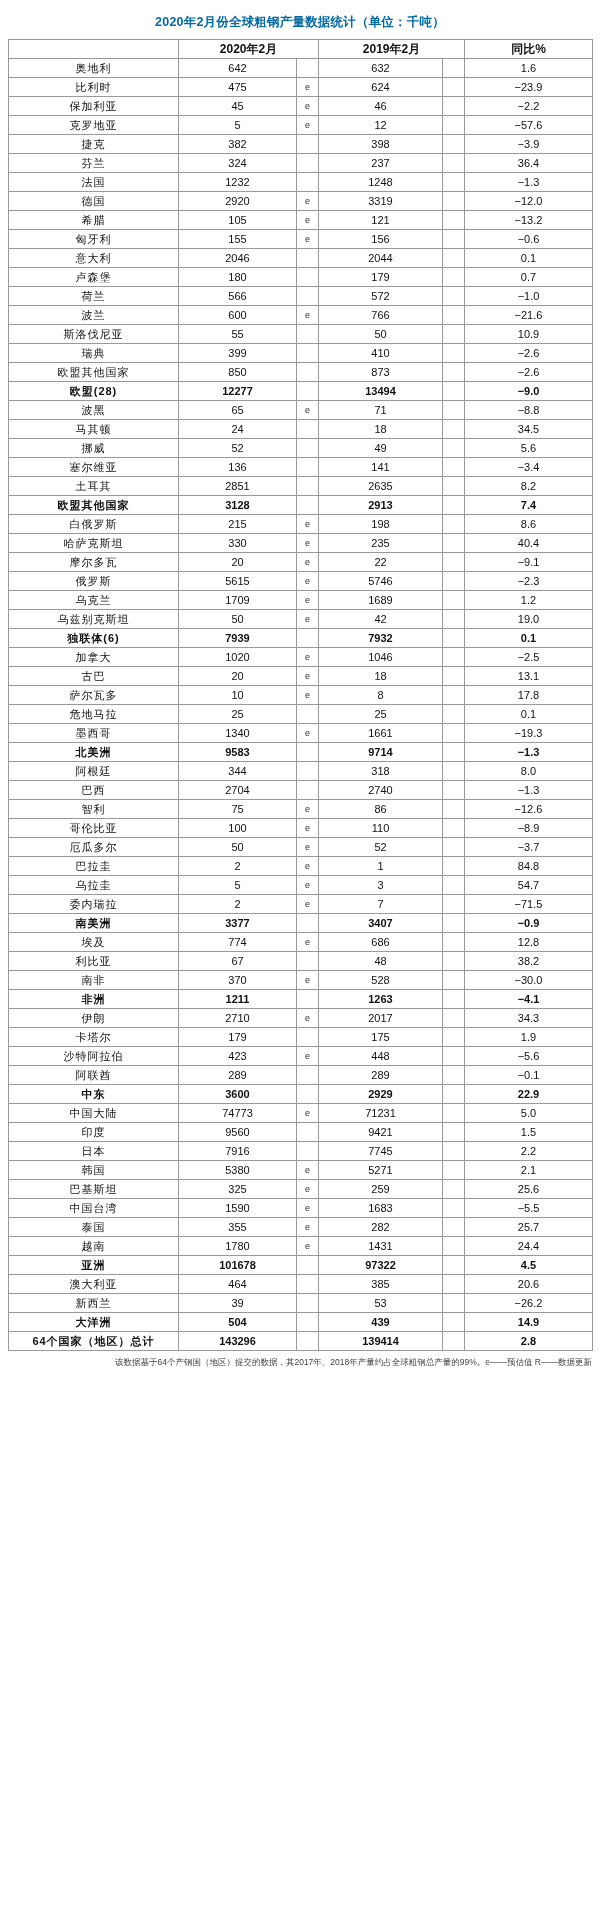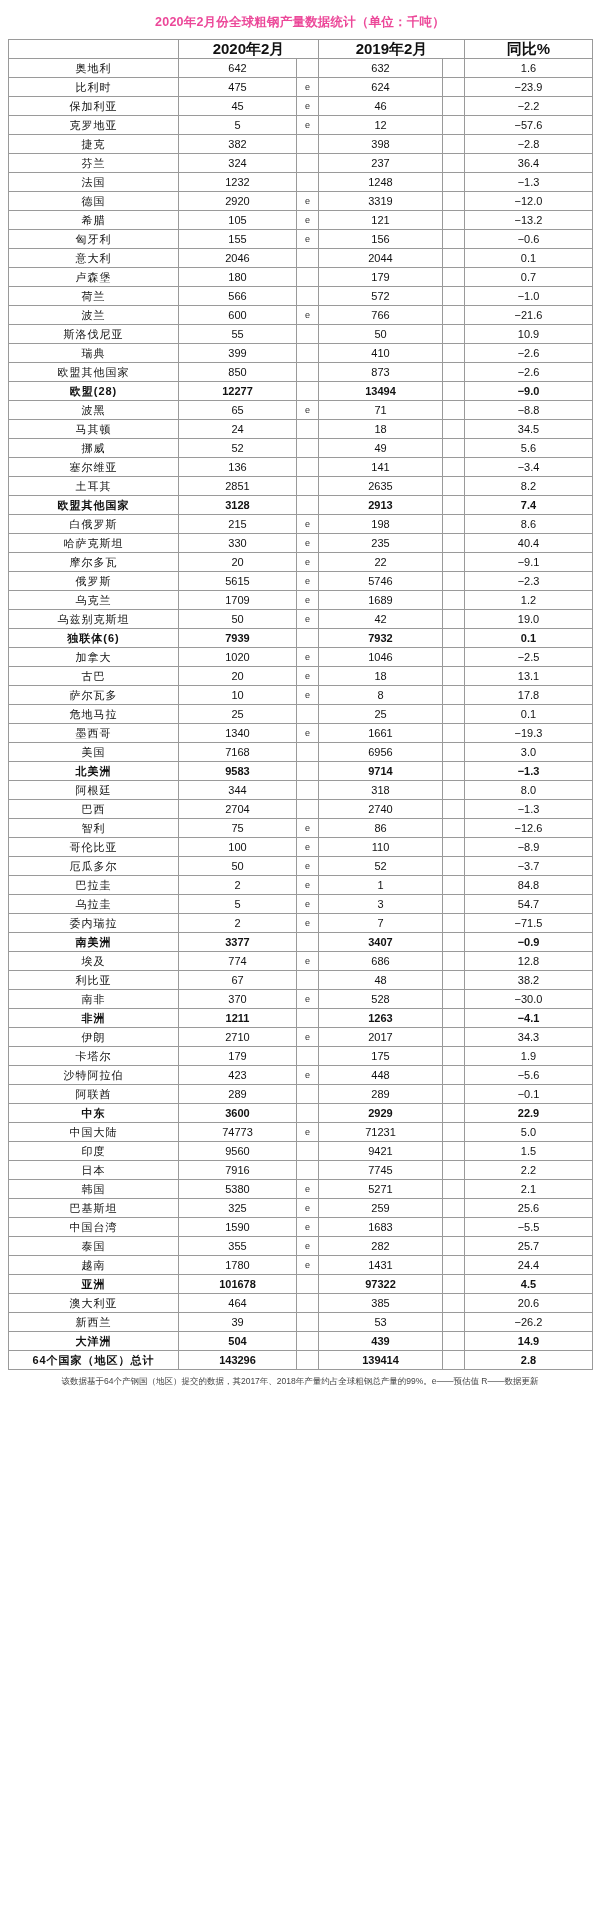--- a/index.html
+++ b/index.html
@@ -14,21 +14,21 @@
   }
   .page {
     width: 600px;
     box-sizing: border-box;
     padding: 10px 8px 6px 8px;
   }
   .title {
     text-align: center;
     font-size: 12.5px;
     font-weight: bold;
-    color: #ec4899;
+    color: #0369a1;
     padding: 4px 0 8px 0;
     letter-spacing: 0.2px;
   }
   table.steel {
     width: 584px;
     border-collapse: collapse;
     table-layout: fixed;
     font-size: 11px;
   }
   table.steel col.c-name { width: 170px; }
@@ -43,21 +43,21 @@
     height: 18px;
     line-height: 16px;
     padding: 0 2px;
     text-align: center;
     vertical-align: middle;
     white-space: nowrap;
     overflow: hidden;
   }
   table.steel thead th {
     font-weight: bold;
-    font-size: 15px;
+    font-size: 12px;
     background: #ffffff;
   }
   td.name {
     text-align: center;
     letter-spacing: 1px;
   }
   tr.group td {
     font-weight: bold;
     text-align: center;
   }
@@ -72,21 +72,21 @@
   }
   tr.total td {
     font-weight: bold;
   }
   .footnote {
     width: 584px;
     margin-top: 5px;
     font-size: 8.5px;
     line-height: 12px;
     color: #444;
-    text-align: center;
+    text-align: right;
   }
 </style>
 </head>
 <body>
 
 <div class="page">
 
   <div class="title">2020年2月份全球粗钢产量数据统计（单位：千吨）</div>
 
   <table class="steel">
@@ -138,21 +138,21 @@
           <td class="val">12</td>
           <td class="flag"></td>
           <td class="pct">−57.6</td>
         </tr>
         <tr>
           <td class="name">捷克</td>
           <td class="val">382</td>
           <td class="flag"></td>
           <td class="val">398</td>
           <td class="flag"></td>
-          <td class="pct">−2.8</td>
+          <td class="pct">−3.9</td>
         </tr>
         <tr>
           <td class="name">芬兰</td>
           <td class="val">324</td>
           <td class="flag"></td>
           <td class="val">237</td>
           <td class="flag"></td>
           <td class="pct">36.4</td>
         </tr>
         <tr>
@@ -387,28 +387,20 @@
           <td class="flag"></td>
           <td class="pct">0.1</td>
         </tr>
         <tr>
           <td class="name">墨西哥</td>
           <td class="val">1340</td>
           <td class="flag">e</td>
           <td class="val">1661</td>
           <td class="flag"></td>
           <td class="pct">−19.3</td>
-        </tr>
-        <tr>
-          <td class="name">美国</td>
-          <td class="val">7168</td>
-          <td class="flag"></td>
-          <td class="val">6956</td>
-          <td class="flag"></td>
-          <td class="pct">3.0</td>
         </tr>
         <tr class="group">
           <td class="name">北美洲</td>
           <td class="val">9583</td>
           <td class="flag"></td>
           <td class="val">9714</td>
           <td class="flag"></td>
           <td class="pct">−1.3</td>
         </tr>
         <tr>

